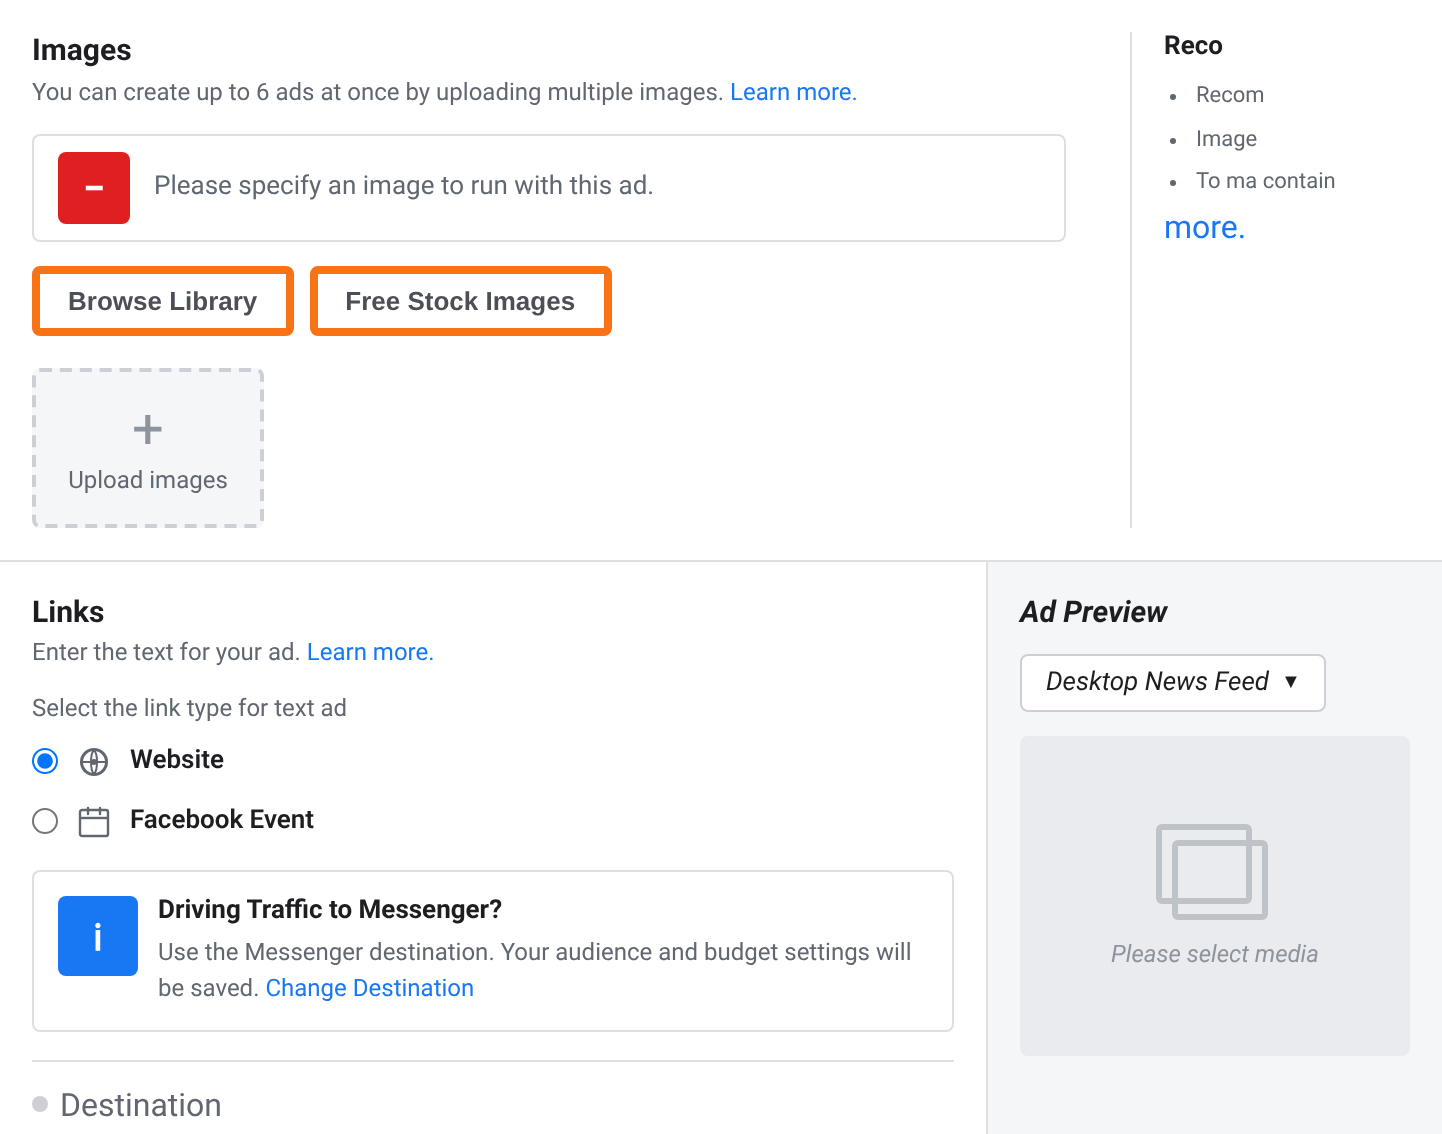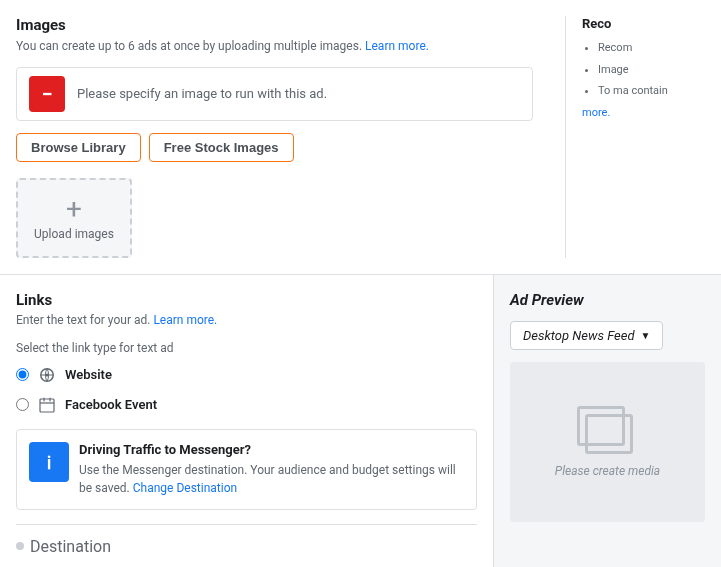--- a/index.html
+++ b/index.html
@@ -86,21 +86,21 @@
     }
 
     .buttons-row {
       display: flex;
       gap: 8px;
       margin-bottom: 16px;
     }
 
     .btn-secondary {
       padding: 6px 14px;
-      border: 1px solid #f97316;
+      border: 4px solid #f97316;
       border-radius: 4px;
       background: #fff;
       cursor: pointer;
       font-size: 13px;
       font-weight: 600;
       color: #4b4f56;
     }
 
     .upload-box {
       width: 116px;
@@ -150,21 +150,21 @@
       line-height: 1.6;
     }
 
     .reco-list li {
       margin-bottom: 4px;
     }
 
     .reco-more {
       color: #1877f2;
       text-decoration: none;
-      font-size: 11px;
+      font-size: 16px;
       margin-top: 44px;
     }
 
     
     .bottom-section {
       display: flex;
       flex: 1;
       overflow: hidden;
     }
 
@@ -477,18 +477,18 @@
         <span>Desktop News Feed</span>
         <span style="font-size:10px;">▼</span>
       </div>
 
       <div class="preview-area">
         <div class="media-placeholder">
           <div class="media-icon">
             <div class="media-icon-rect1"></div>
             <div class="media-icon-rect2"></div>
           </div>
-          <span class="select-media-text">Please create media</span>
+          <span class="select-media-text">Please select media</span>
         </div>
       </div>
     </div>
   </div>
 </div>
 
 </body></html>

